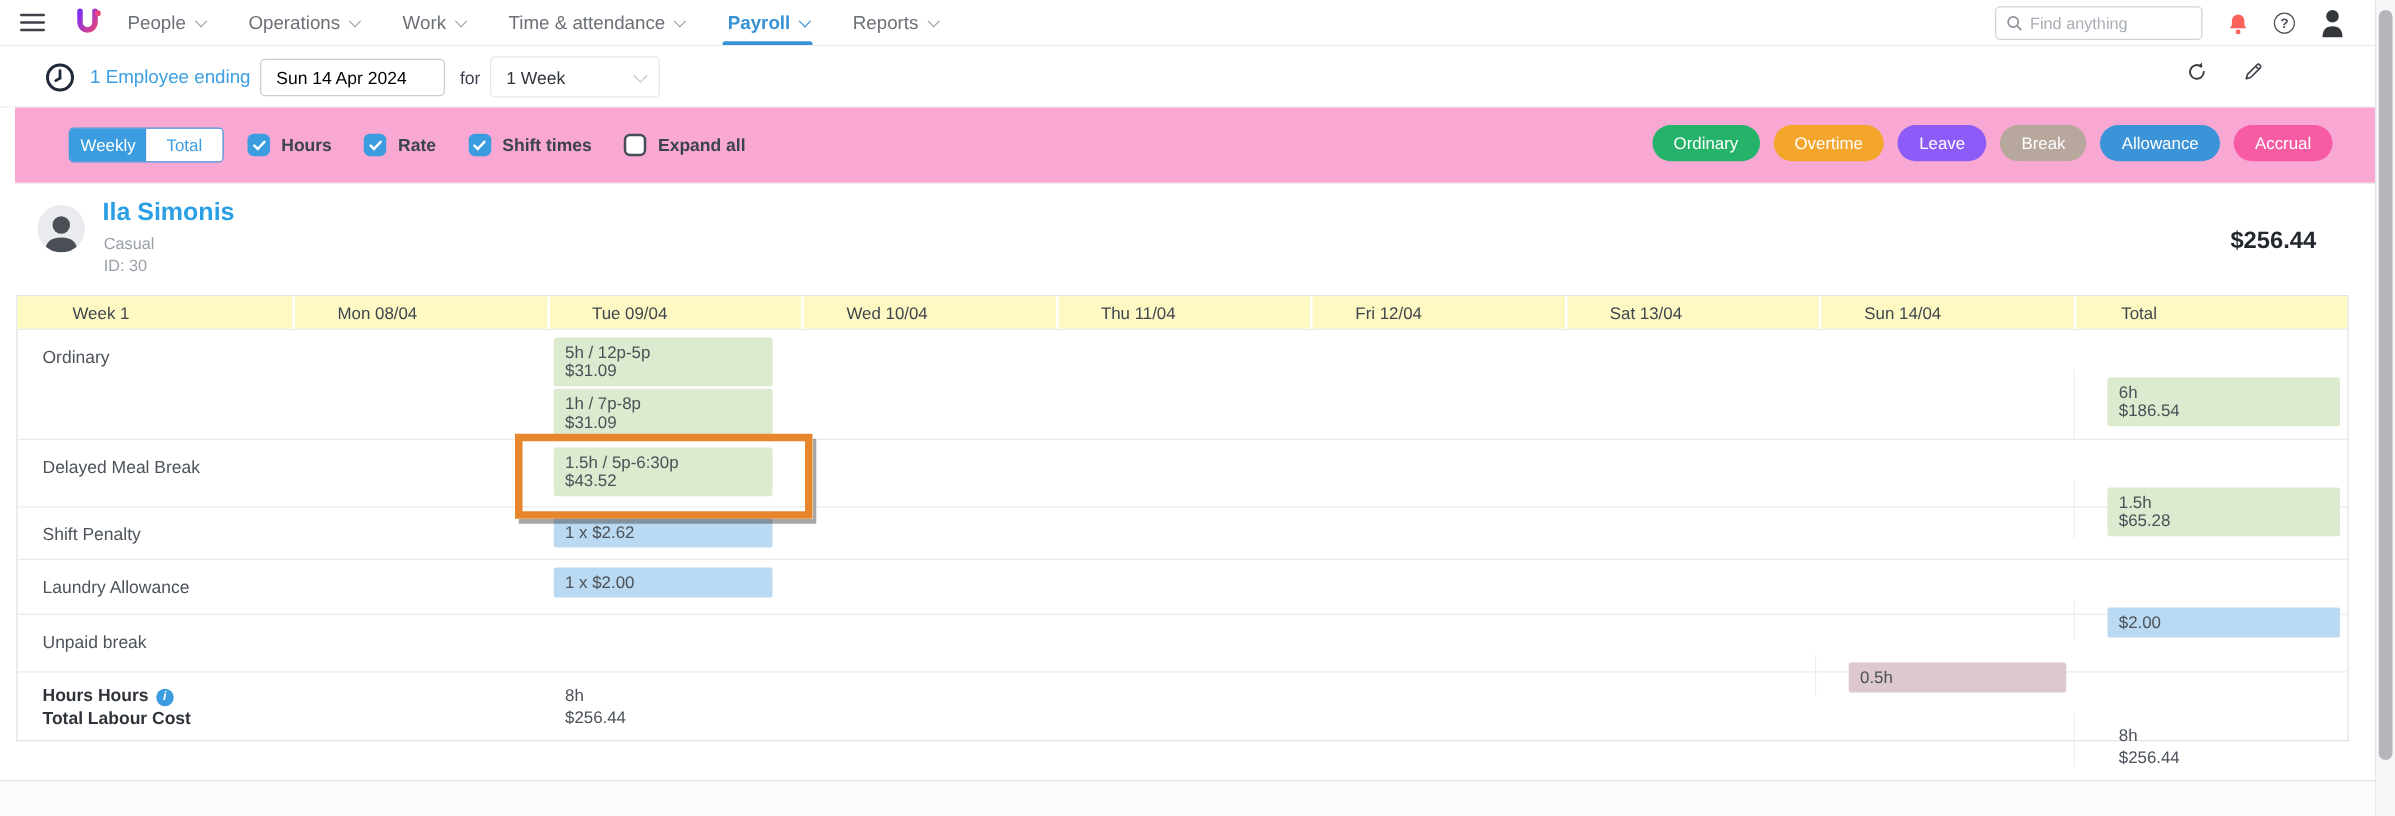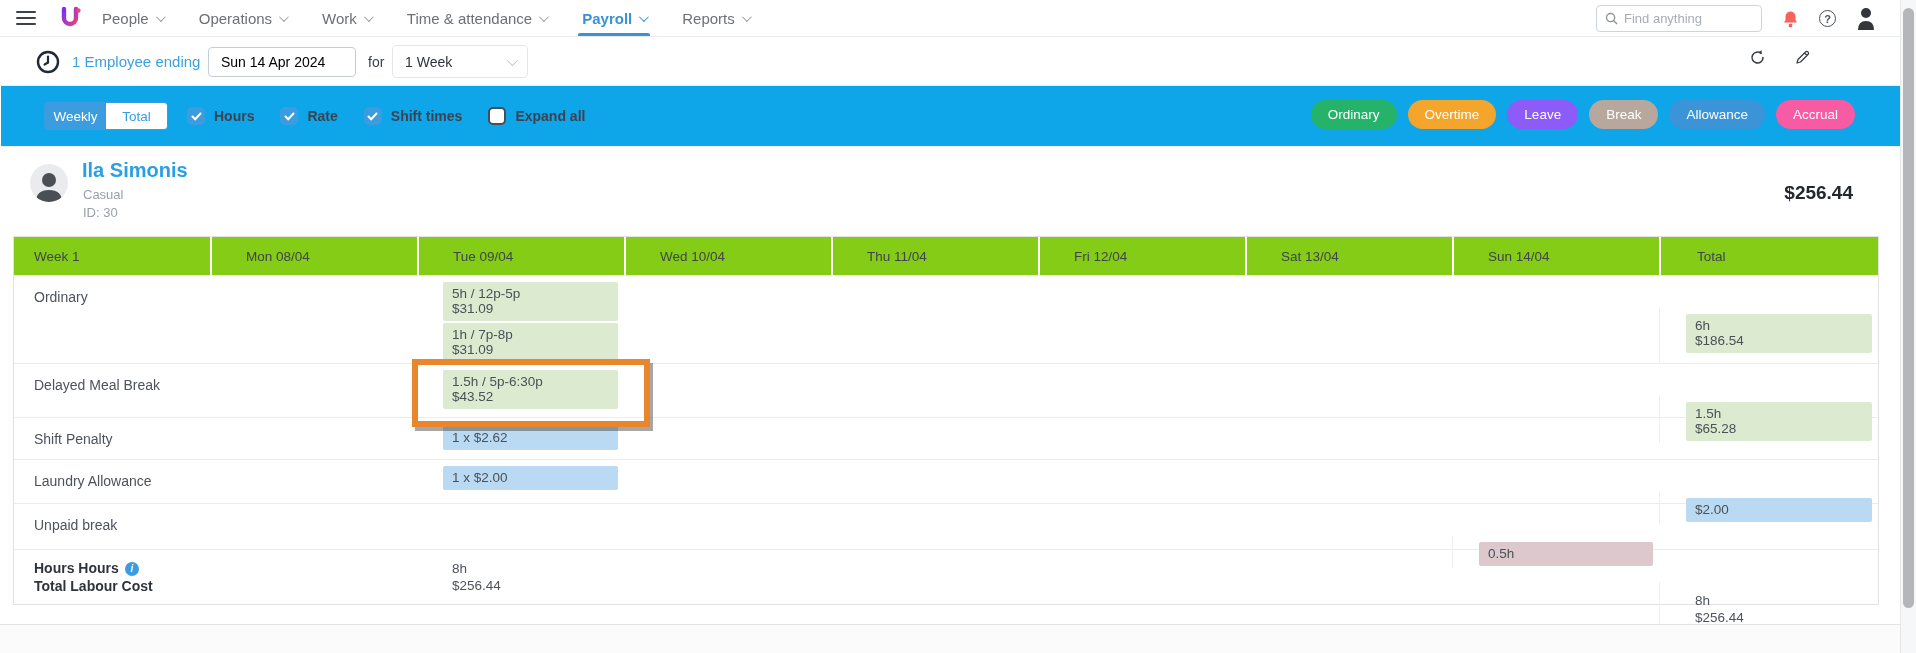--- a/index.html
+++ b/index.html
@@ -42,21 +42,21 @@
     font-family:"Liberation Sans", sans-serif; outline:none; background:#fff; }
   .for-label { position:absolute; left:368px; top:17px; font-size:14px; color:#3c4250; }
   .period-select { position:absolute; left:392px; top:8px; width:136px; height:33px;
     border:1px solid #e4e7ea; border-radius:4px; display:flex; align-items:center;
     padding:0 12px; font-size:14px; color:#2f343b; cursor:pointer; justify-content:space-between; }
   .sel-chev { width:8px; height:8px; border-right:1.6px solid #c2c8cf; border-bottom:1.6px solid #c2c8cf;
     transform:rotate(45deg) translateY(-2px); }
   .toolbar-right { position:absolute; right:90px; top:12px; display:flex; gap:28px; }
 
   
-  .filterbar { position:absolute; left:1px; top:86px; width:1900px; height:61px; background:#0ea5e9;
+  .filterbar { position:absolute; left:12px; top:86px; width:1900px; height:61px; background:#f9a8d4;
     border-bottom:1px solid #ededed; }
   .seg-toggle { position:absolute; left:43px; top:16px; height:28px; display:flex;
     border:1px solid #3b9de0; border-radius:4px; overflow:hidden; cursor:pointer; }
   .seg { width:61px; display:flex; align-items:center; justify-content:center; font-size:13.5px; }
   .seg.on  { background:#3b9de0; color:#fff; }
   .seg.off { background:#fff; color:#3b9de0; }
   .checks { position:absolute; left:186px; top:16px; display:flex; gap:26px; align-items:center; height:28px; }
   .check { display:flex; align-items:center; gap:9px; cursor:pointer; }
   .cb { width:18px; height:18px; border-radius:5px; background:#3b9de0; display:flex;
     align-items:center; justify-content:center; }
@@ -71,21 +71,21 @@
   .avatar-circle { position:absolute; left:30px; top:17px; width:38px; height:38px; border-radius:50%;
     background:#e9ebee; overflow:hidden; display:flex; align-items:flex-end; justify-content:center; }
   .emp-name { position:absolute; left:82px; top:12px; font-size:20px; font-weight:700; color:#2b9fe5; cursor:pointer; }
   .emp-type { position:absolute; left:83px; top:40px; font-size:13px; color:#9aa0a8; }
   .emp-id   { position:absolute; left:83px; top:58px; font-size:13px; color:#9aa0a8; }
   .emp-total { position:absolute; right:47px; top:35px; font-size:19px; font-weight:700; color:#23272e; }
 
   
   .sheet { position:absolute; left:13px; top:236px; width:1866px; background:#fff;
     border:1px solid #e2e2e2; }
-  .thead { display:grid; grid-template-columns:196px repeat(7,1fr) 219px; background:#84cc16; height:38px; }
+  .thead { display:grid; grid-template-columns:196px repeat(7,1fr) 219px; background:#fef9c3; height:26px;padding-left:24px; }
   .th { font-size:13.5px; color:#3f454d; display:flex; align-items:center; padding-left:34px;
     border-left:2px solid #fff; }
   .th:first-child { border-left:none; padding-left:20px; }
   .th:last-child  { padding-left:36px; }
   .trow { display:grid; grid-template-columns:196px repeat(7,1fr) 219px; border-top:1px solid #ebebeb; }
   .trow:first-of-type { border-top:none; }
   .r-ordinary { height:88px; } .r-dmb { height:54px; } .r-sp { height:42px; }
   .r-la { height:44px; } .r-ub { height:46px; } .r-tot { height:55px; }
   .rlabel { padding:13px 0 0 20px; font-size:14px; color:#4d535b; }
   .cell { position:relative; padding-top:6px; }

